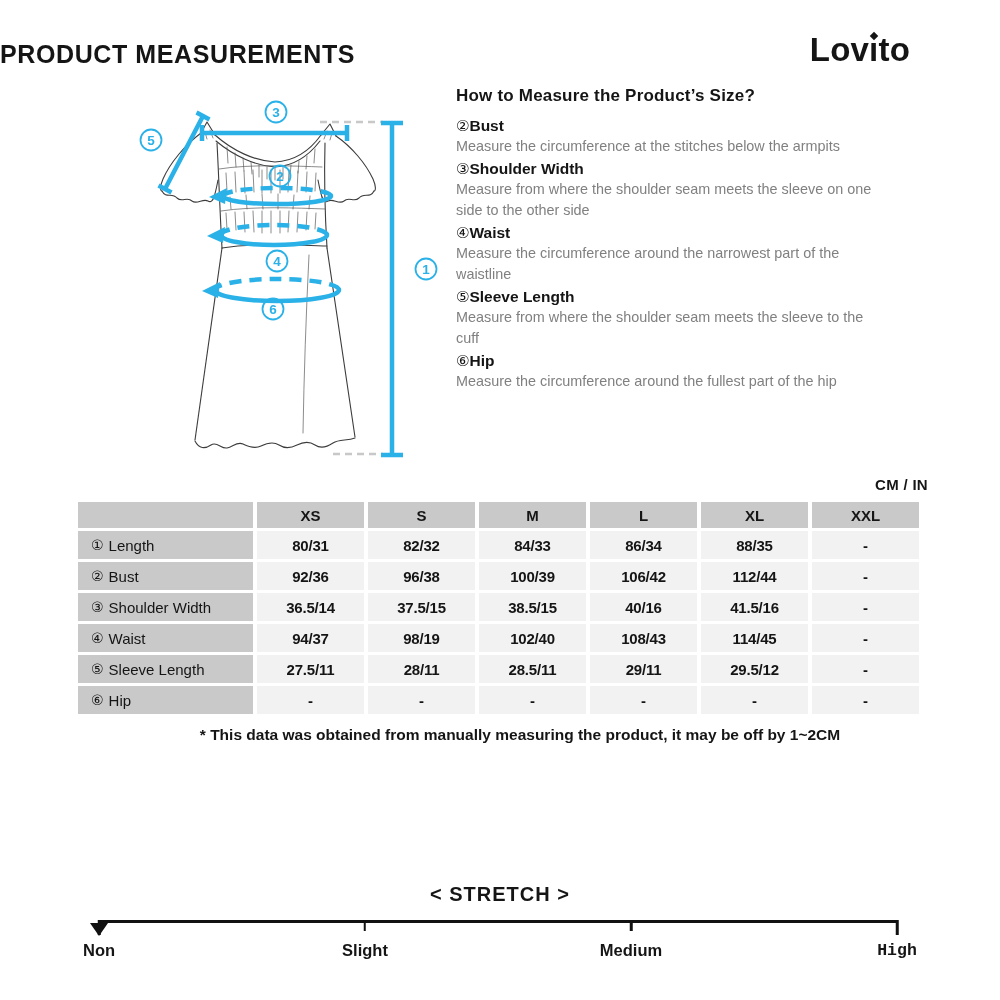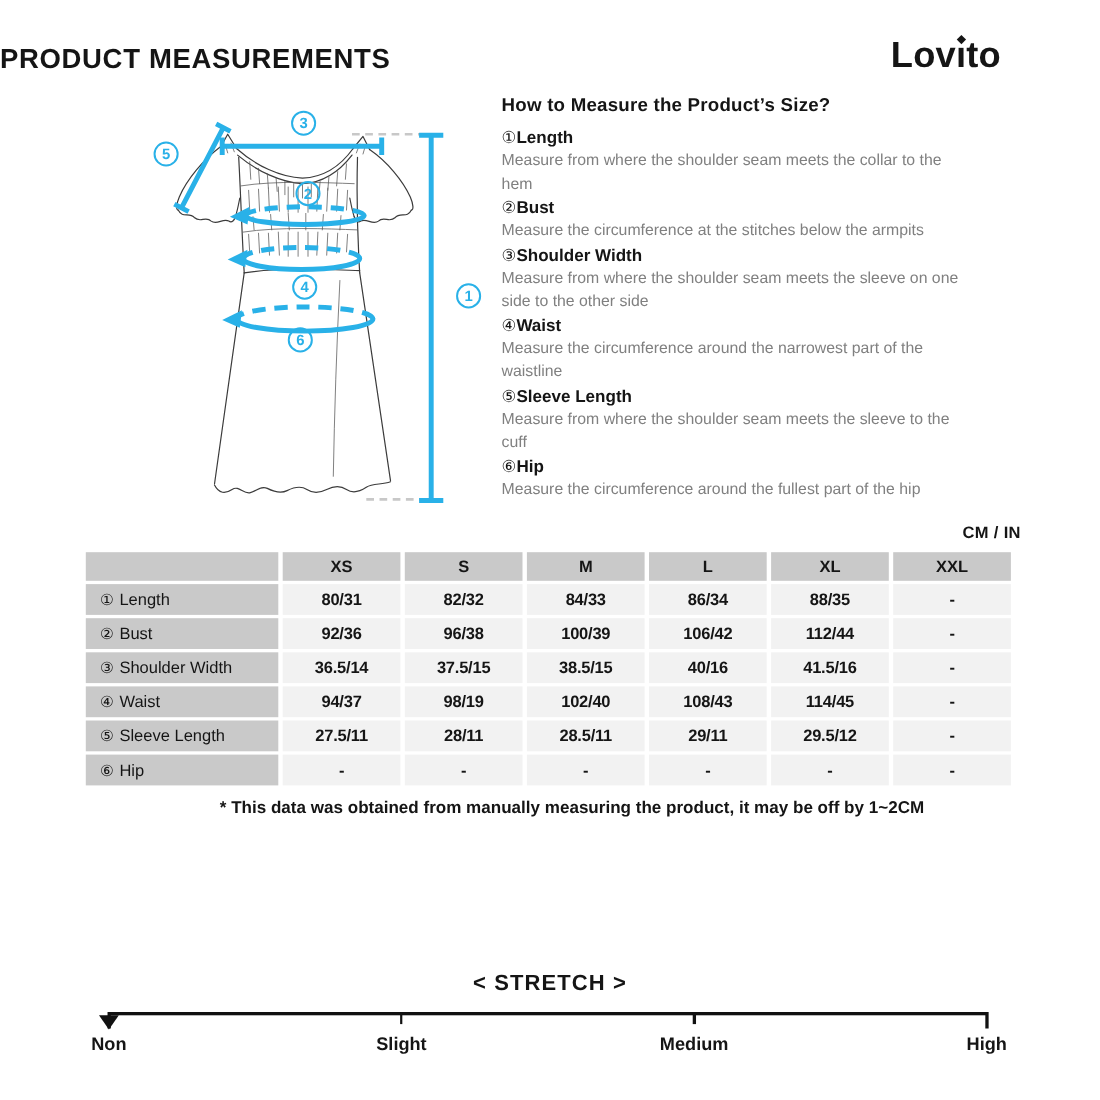--- a/index.html
+++ b/index.html
@@ -152,24 +152,20 @@
           <circle class="cy-thin" cx="158" cy="224" r="10.5" fill="#fff" stroke="#29b1e8"></circle>
           <text class="callout-num" x="158" y="228.5" fill="#29b1e8">6</text>
         </g>
     </g>
   </svg>
 
   <div class="howto">
     <div class="howto-heading">How to Measure the Product’s Size?</div>
     <div id="howto-list">
         <div class="howto-item">
-          <div class="howto-item-heading"><span class="num">①</span><span class="lbl">Length</span></div>
-          <p class="howto-desc">Measure from where the shoulder seam meets the collar to the hem</p>
-        </div>
-        <div class="howto-item">
           <div class="howto-item-heading"><span class="num">②</span><span class="lbl">Bust</span></div>
           <p class="howto-desc">Measure the circumference at the stitches below the armpits</p>
         </div>
         <div class="howto-item">
           <div class="howto-item-heading"><span class="num">③</span><span class="lbl">Shoulder Width</span></div>
           <p class="howto-desc">Measure from where the shoulder seam meets the sleeve on one side to the other side</p>
         </div>
         <div class="howto-item">
           <div class="howto-item-heading"><span class="num">④</span><span class="lbl">Waist</span></div>
           <p class="howto-desc">Measure the circumference around the narrowest part of the waistline</p>
@@ -264,17 +260,17 @@
         <div class="tick long" style="left: 0%;"></div>
         <div class="tick" style="left: 33.33%;"></div>
         <div class="tick" style="left: 66.67%;"></div>
         <div class="tick long" style="left: 100%;"></div>
         <div class="marker" style="left: 0%;"></div>
       </div>
       <div class="scale-labels">
         <span class="scale-label" style="left: 0%;">Non</span>
         <span class="scale-label" style="left: 33.33%;">Slight</span>
         <span class="scale-label" style="left: 66.67%;">Medium</span>
-        <span class="scale-label" style="left: 100%;">High</span>
+        <span class="scale-label" style="left: 100%; font-family: Liberation Mono, monospace;">High</span>
       </div>
     </div>
 
 </div>
 
 </body></html>

